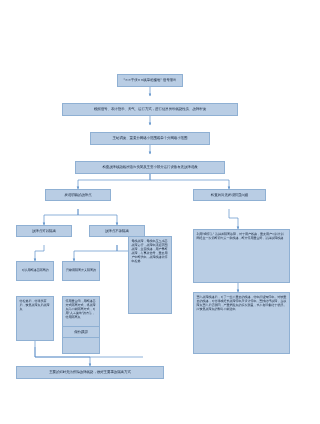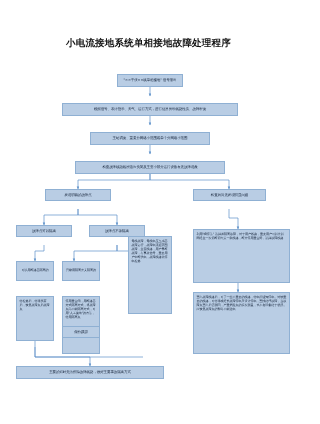--- a/index.html
+++ b/index.html
@@ -67,21 +67,20 @@
     padding: 2px 2.5px;
   }
   .n-xxs { font-size: 3.1px; }
   .n-xs  { font-size: 3.5px; }
 </style>
 </head>
 <body>
 
 <div id="chart-root">
 
-  <div class="doc-title">小电流接地系统单相接地故障处理程序</div>
 
   <svg id="wires" viewBox="0 0 300 424" width="300" height="424">
     <defs>
       <marker id="arw" markerWidth="5" markerHeight="5" refX="3.6" refY="1.8" orient="auto" markerUnits="strokeWidth">
         <path d="M0,0 L3.8,1.8 L0,3.6 z" fill="#5b8fc9"></path>
       </marker>
     </defs>
     <g stroke="#5b8fc9" stroke-width="0.7" fill="none" marker-end="url(#arw)">
       <path d="M150,87 L150,96"></path>
       <path d="M150,116 L150,125"></path>

